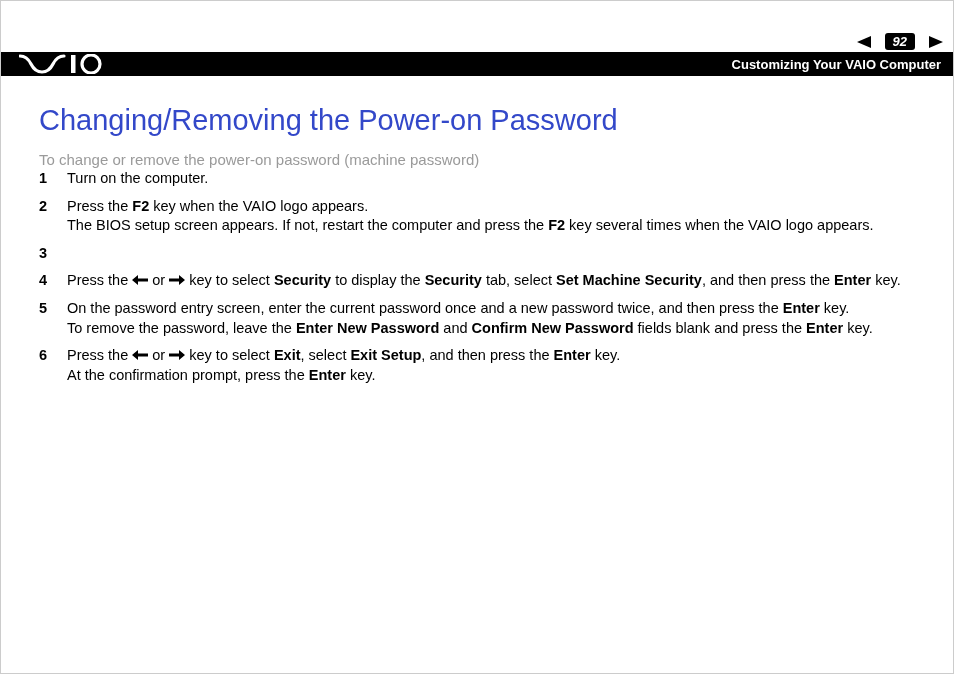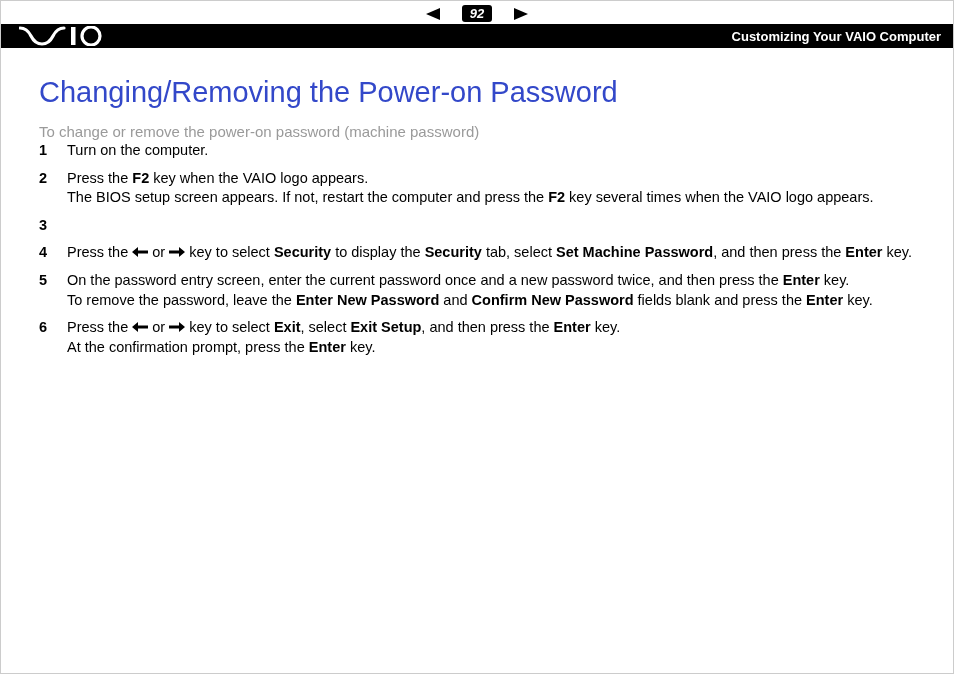--- a/index.html
+++ b/index.html
@@ -6,24 +6,25 @@
   body {
     width: 954px;
     height: 674px;
     font-family: Arial, Helvetica, sans-serif;
     background: #fff;
     position: relative;
     border: 1px solid #ccc;
   }
   .header-nav {
     display: flex;
-    justify-content: center;
+    justify-content: flex-end;
     align-items: center;
     padding: 4px 10px 2px 10px;
-    gap: 22px;
+    gap: 14px;
+    margin-top: 28px;
   }
   .nav-arrow-left, .nav-arrow-right {
     display: inline-flex;
     align-items: center;
   }
   .page-badge {
     background: #000;
     color: #fff;
     font-style: italic;
     font-weight: bold;
@@ -127,21 +128,21 @@
       </div>
       <div class="step">
         <div class="step-num">3</div>
       </div>
       <div class="step">
         <div class="step-num">4</div>
         <div class="step-text">Press the <span class="inline-arrow"><svg width="16" height="10" viewBox="0 0 16 10">
               <path d="M16 3.5 L6 3.5 L6 0 L0 5 L6 10 L6 6.5 L16 6.5 Z" fill="#000"></path>
             </svg></span> or <span class="inline-arrow"><svg width="16" height="10" viewBox="0 0 16 10">
               <path d="M0 3.5 L10 3.5 L10 0 L16 5 L10 10 L10 6.5 L0 6.5 Z" fill="#000"></path>
-            </svg></span> key to select <b>Security</b> to display the <b>Security</b> tab, select <b>Set Machine Password</b>, and then press the <b>Enter</b> key.</div>
+            </svg></span> key to select <b>Security</b> to display the <b>Security</b> tab, select <b>Set Machine Security</b>, and then press the <b>Enter</b> key.</div>
       </div>
       <div class="step">
         <div class="step-num">5</div>
         <div class="step-text">On the password entry screen, enter the current password once and a new password twice, and then press the <b>Enter</b> key.<br>To remove the password, leave the <b>Enter New Password</b> and <b>Confirm New Password</b> fields blank and press the <b>Enter</b> key.</div>
       </div>
       <div class="step">
         <div class="step-num">6</div>
         <div class="step-text">Press the <span class="inline-arrow"><svg width="16" height="10" viewBox="0 0 16 10">
               <path d="M16 3.5 L6 3.5 L6 0 L0 5 L6 10 L6 6.5 L16 6.5 Z" fill="#000"></path>
             </svg></span> or <span class="inline-arrow"><svg width="16" height="10" viewBox="0 0 16 10">

